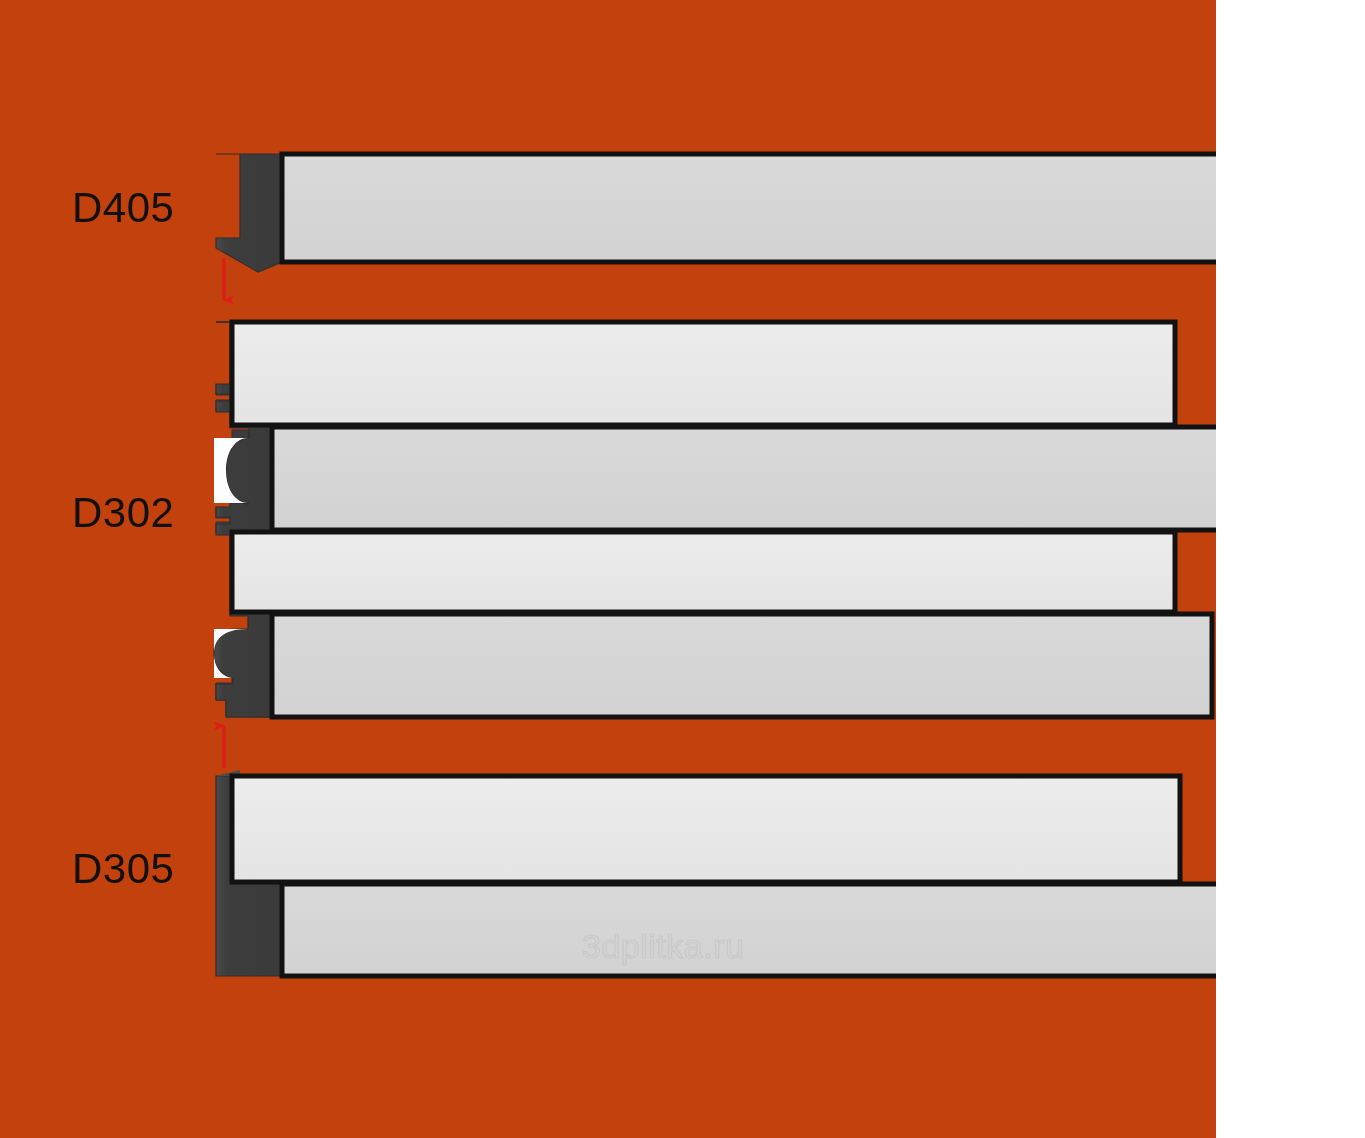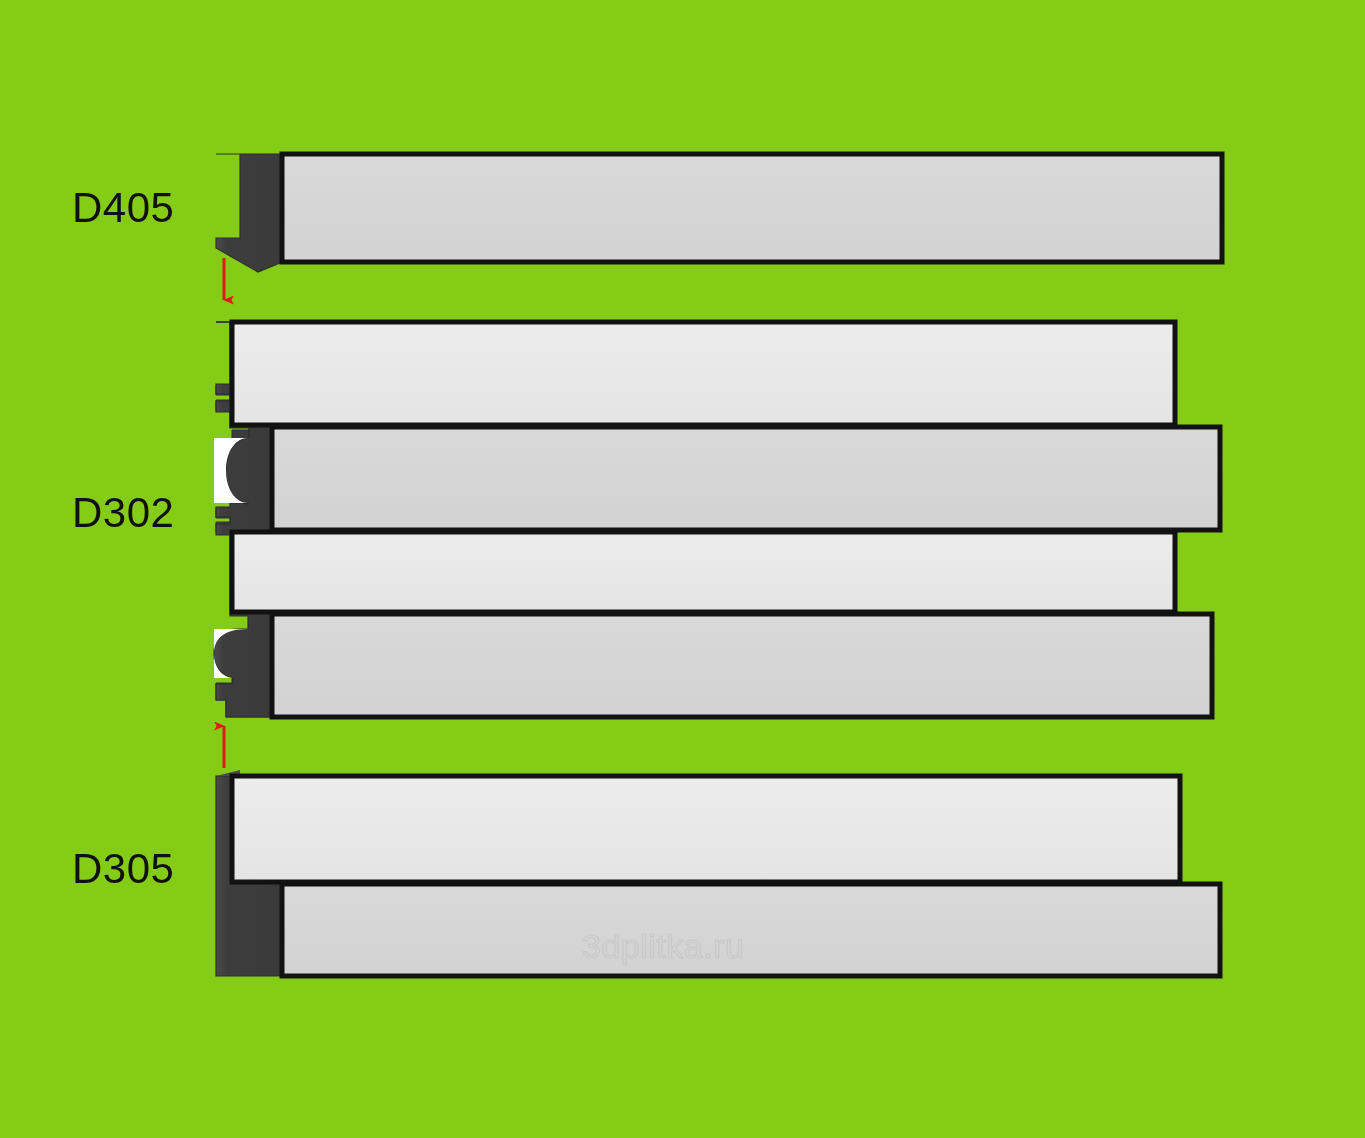--- a/index.html
+++ b/index.html
@@ -6,23 +6,23 @@
   html, body {
     margin: 0;
     padding: 0;
     background: #ffffff;
   }
   body {
     font-family: "Liberation Sans", sans-serif;
   }
   #stage {
     position: relative;
-    width: 1365px;
+    width: 1216px;
     height: 1138px;
-    background: #84cc16;
+    background: #c2410c;
     overflow: hidden;
   }
   #diagram-svg {
     position: absolute;
     left: 0;
     top: 0;
     width: 1365px;
     height: 1138px;
     display: block;
   }

